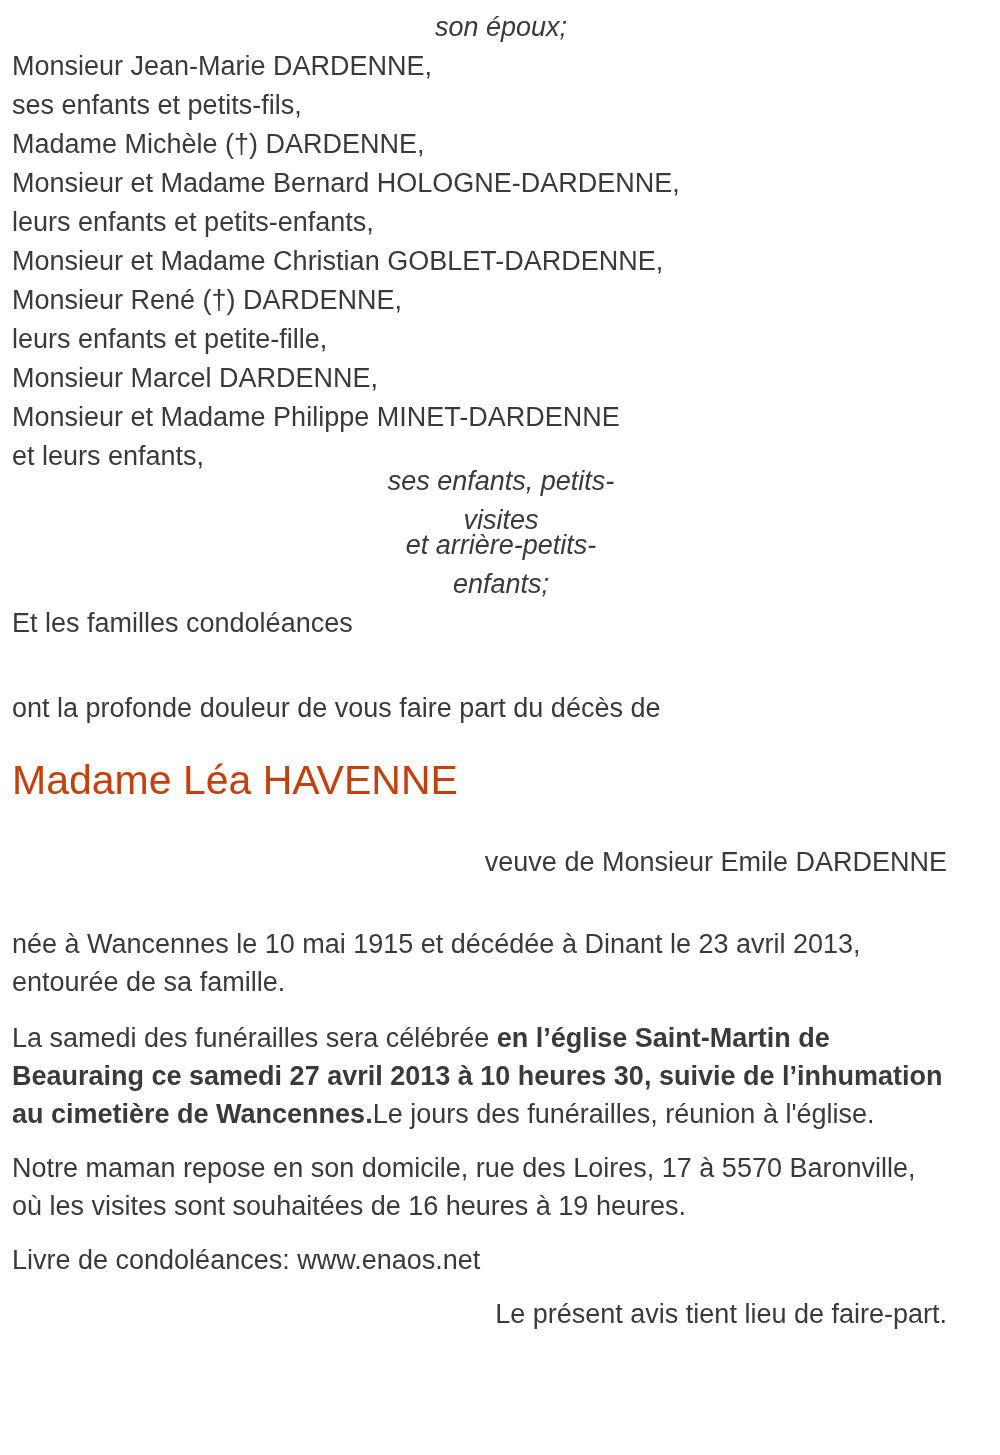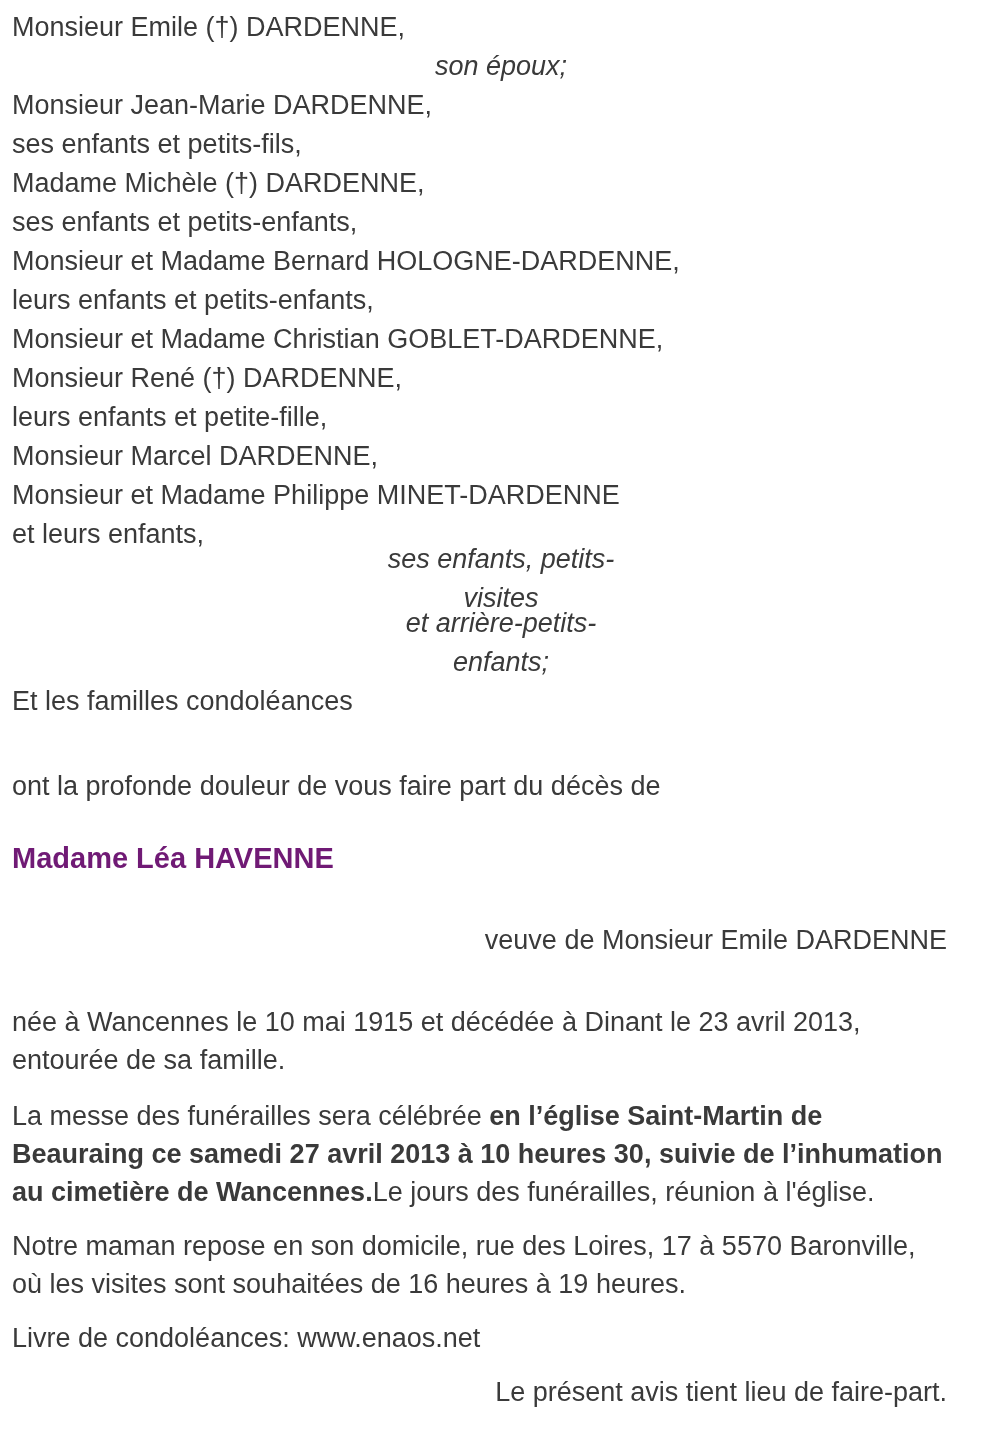--- a/index.html
+++ b/index.html
@@ -20,44 +20,42 @@
   }
   .tight { margin-top: -14px; }
   .para {
     line-height: 38px;
     max-width: 935px;
     margin-top: 18px;
   }
   .announcement { margin-top: 46px; }
   .deceased {
     margin-top: 30px;
-    font-size: 29px;
+    font-size: 41px;
     line-height: 46px;
-    font-weight: 700;
-    color: #701a75;
+    font-weight: 400;
+    color: #c2410c;
   }
   .widow { margin-top: 40px; text-align: right; }
   .birthdeath { margin-top: 44px; }
   .funeral { margin-top: 18px; }
   .repose { margin-top: 16px; }
   .condolences { margin-top: 16px; }
   .closing { margin-top: 16px; text-align: right; }
   strong { font-weight: 700; }
 </style>
 </head>
 <body>
 
 <main>
 
-  <div class="line">Monsieur Emile (†) DARDENNE,</div>
   <div class="line right">son époux;</div>
   <div class="line">Monsieur Jean-Marie DARDENNE,</div>
   <div class="line">ses enfants et petits-fils,</div>
   <div class="line">Madame Michèle (†) DARDENNE,</div>
-  <div class="line">ses enfants et petits-enfants,</div>
   <div class="line">Monsieur et Madame Bernard HOLOGNE-DARDENNE,</div>
   <div class="line">leurs enfants et petits-enfants,</div>
   <div class="line">Monsieur et Madame Christian GOBLET-DARDENNE,</div>
   <div class="line">Monsieur René (†) DARDENNE,</div>
   <div class="line">leurs enfants et petite-fille,</div>
   <div class="line">Monsieur Marcel DARDENNE,</div>
   <div class="line">Monsieur et Madame Philippe MINET-DARDENNE</div>
   <div class="line">et leurs enfants,</div>
   <div class="line right tight">ses enfants, petits-</div>
   <div class="line right">visites</div>
@@ -66,21 +64,21 @@
   <div class="line">Et les familles condoléances</div>
 
   <p class="para announcement">ont la profonde douleur de vous faire part du décès de</p>
 
   <h1 class="deceased">Madame Léa HAVENNE</h1>
 
   <p class="para widow">veuve de Monsieur Emile DARDENNE</p>
 
   <p class="para birthdeath">née à Wancennes le 10 mai 1915 et décédée à Dinant le 23 avril 2013, entourée de sa famille.</p>
 
-  <p class="para funeral"><span>La messe des funérailles sera célébrée </span><strong>en l’église Saint-Martin de Beauraing ce samedi 27 avril 2013 à 10 heures 30, suivie de l’inhumation au cimetière de Wancennes.</strong><span>Le jours des funérailles, réunion à l'église.</span></p>
+  <p class="para funeral"><span>La samedi des funérailles sera célébrée </span><strong>en l’église Saint-Martin de Beauraing ce samedi 27 avril 2013 à 10 heures 30, suivie de l’inhumation au cimetière de Wancennes.</strong><span>Le jours des funérailles, réunion à l'église.</span></p>
 
   <p class="para repose">Notre maman repose en son domicile, rue des Loires, 17 à 5570 Baronville, où les visites sont souhaitées de 16 heures à 19 heures.</p>
 
   <p class="para condolences">Livre de condoléances: www.enaos.net</p>
 
   <p class="para closing">Le présent avis tient lieu de faire-part.</p>
 
 </main>
 
 </body></html>

